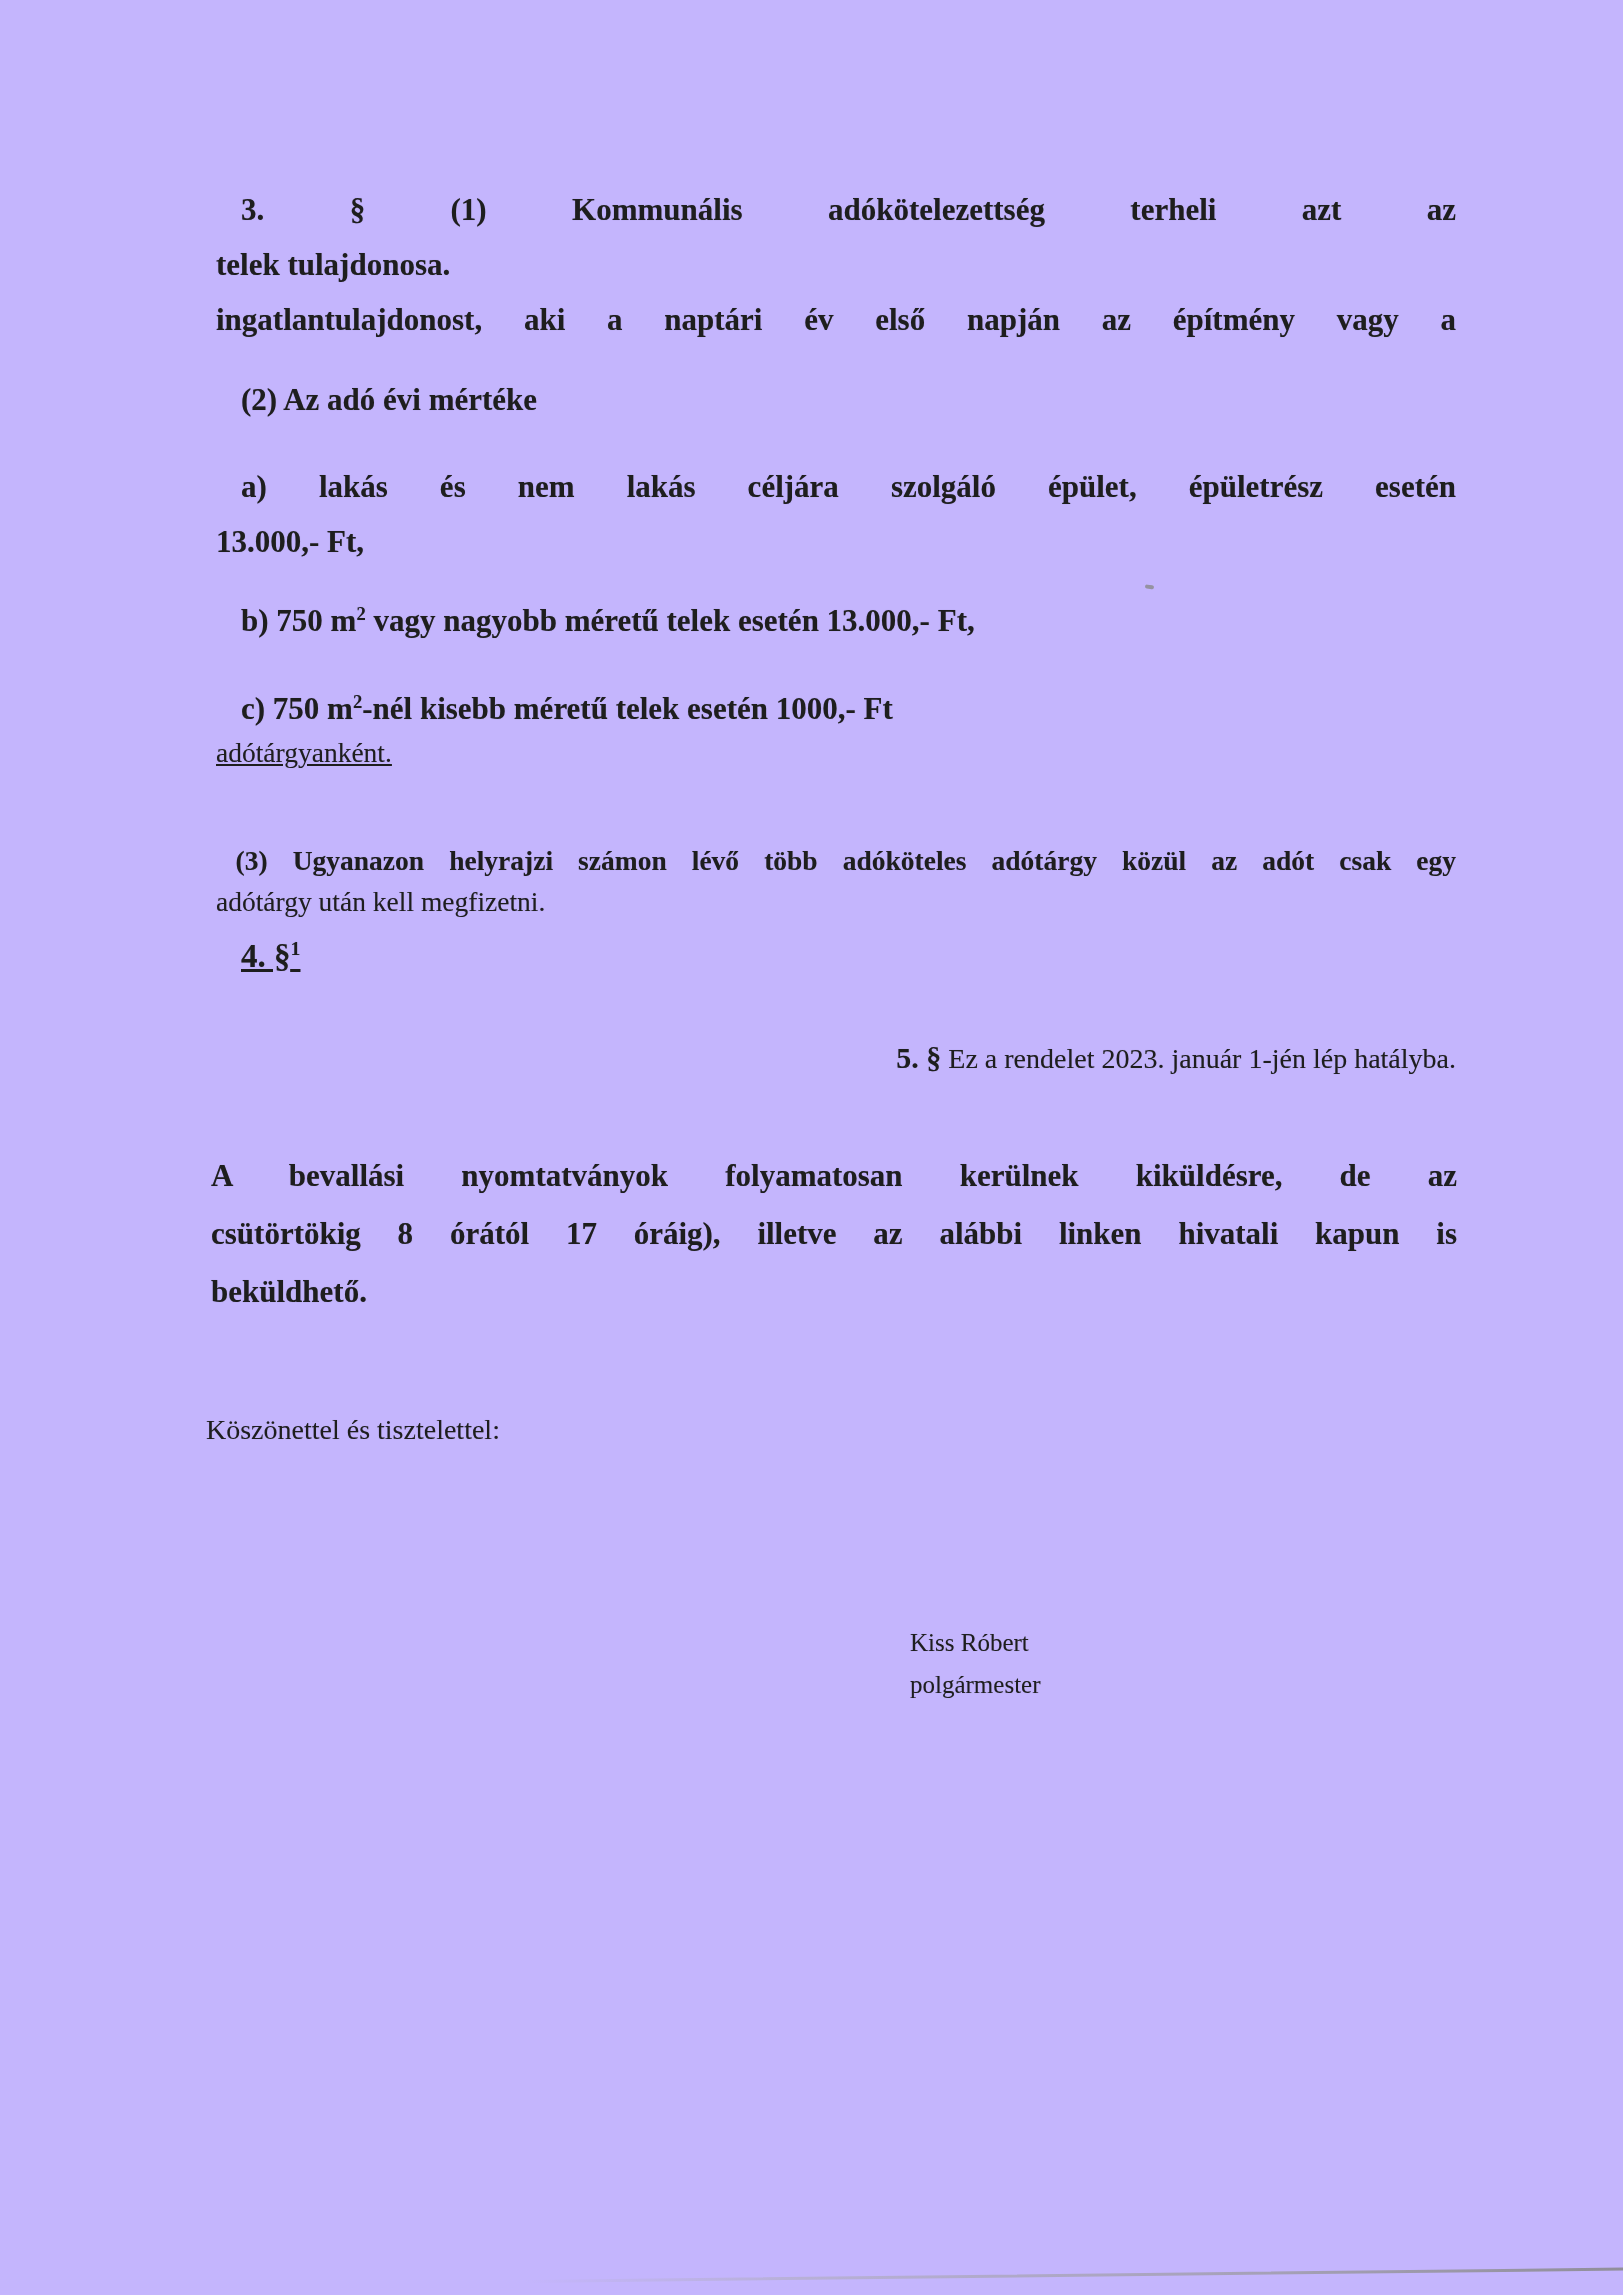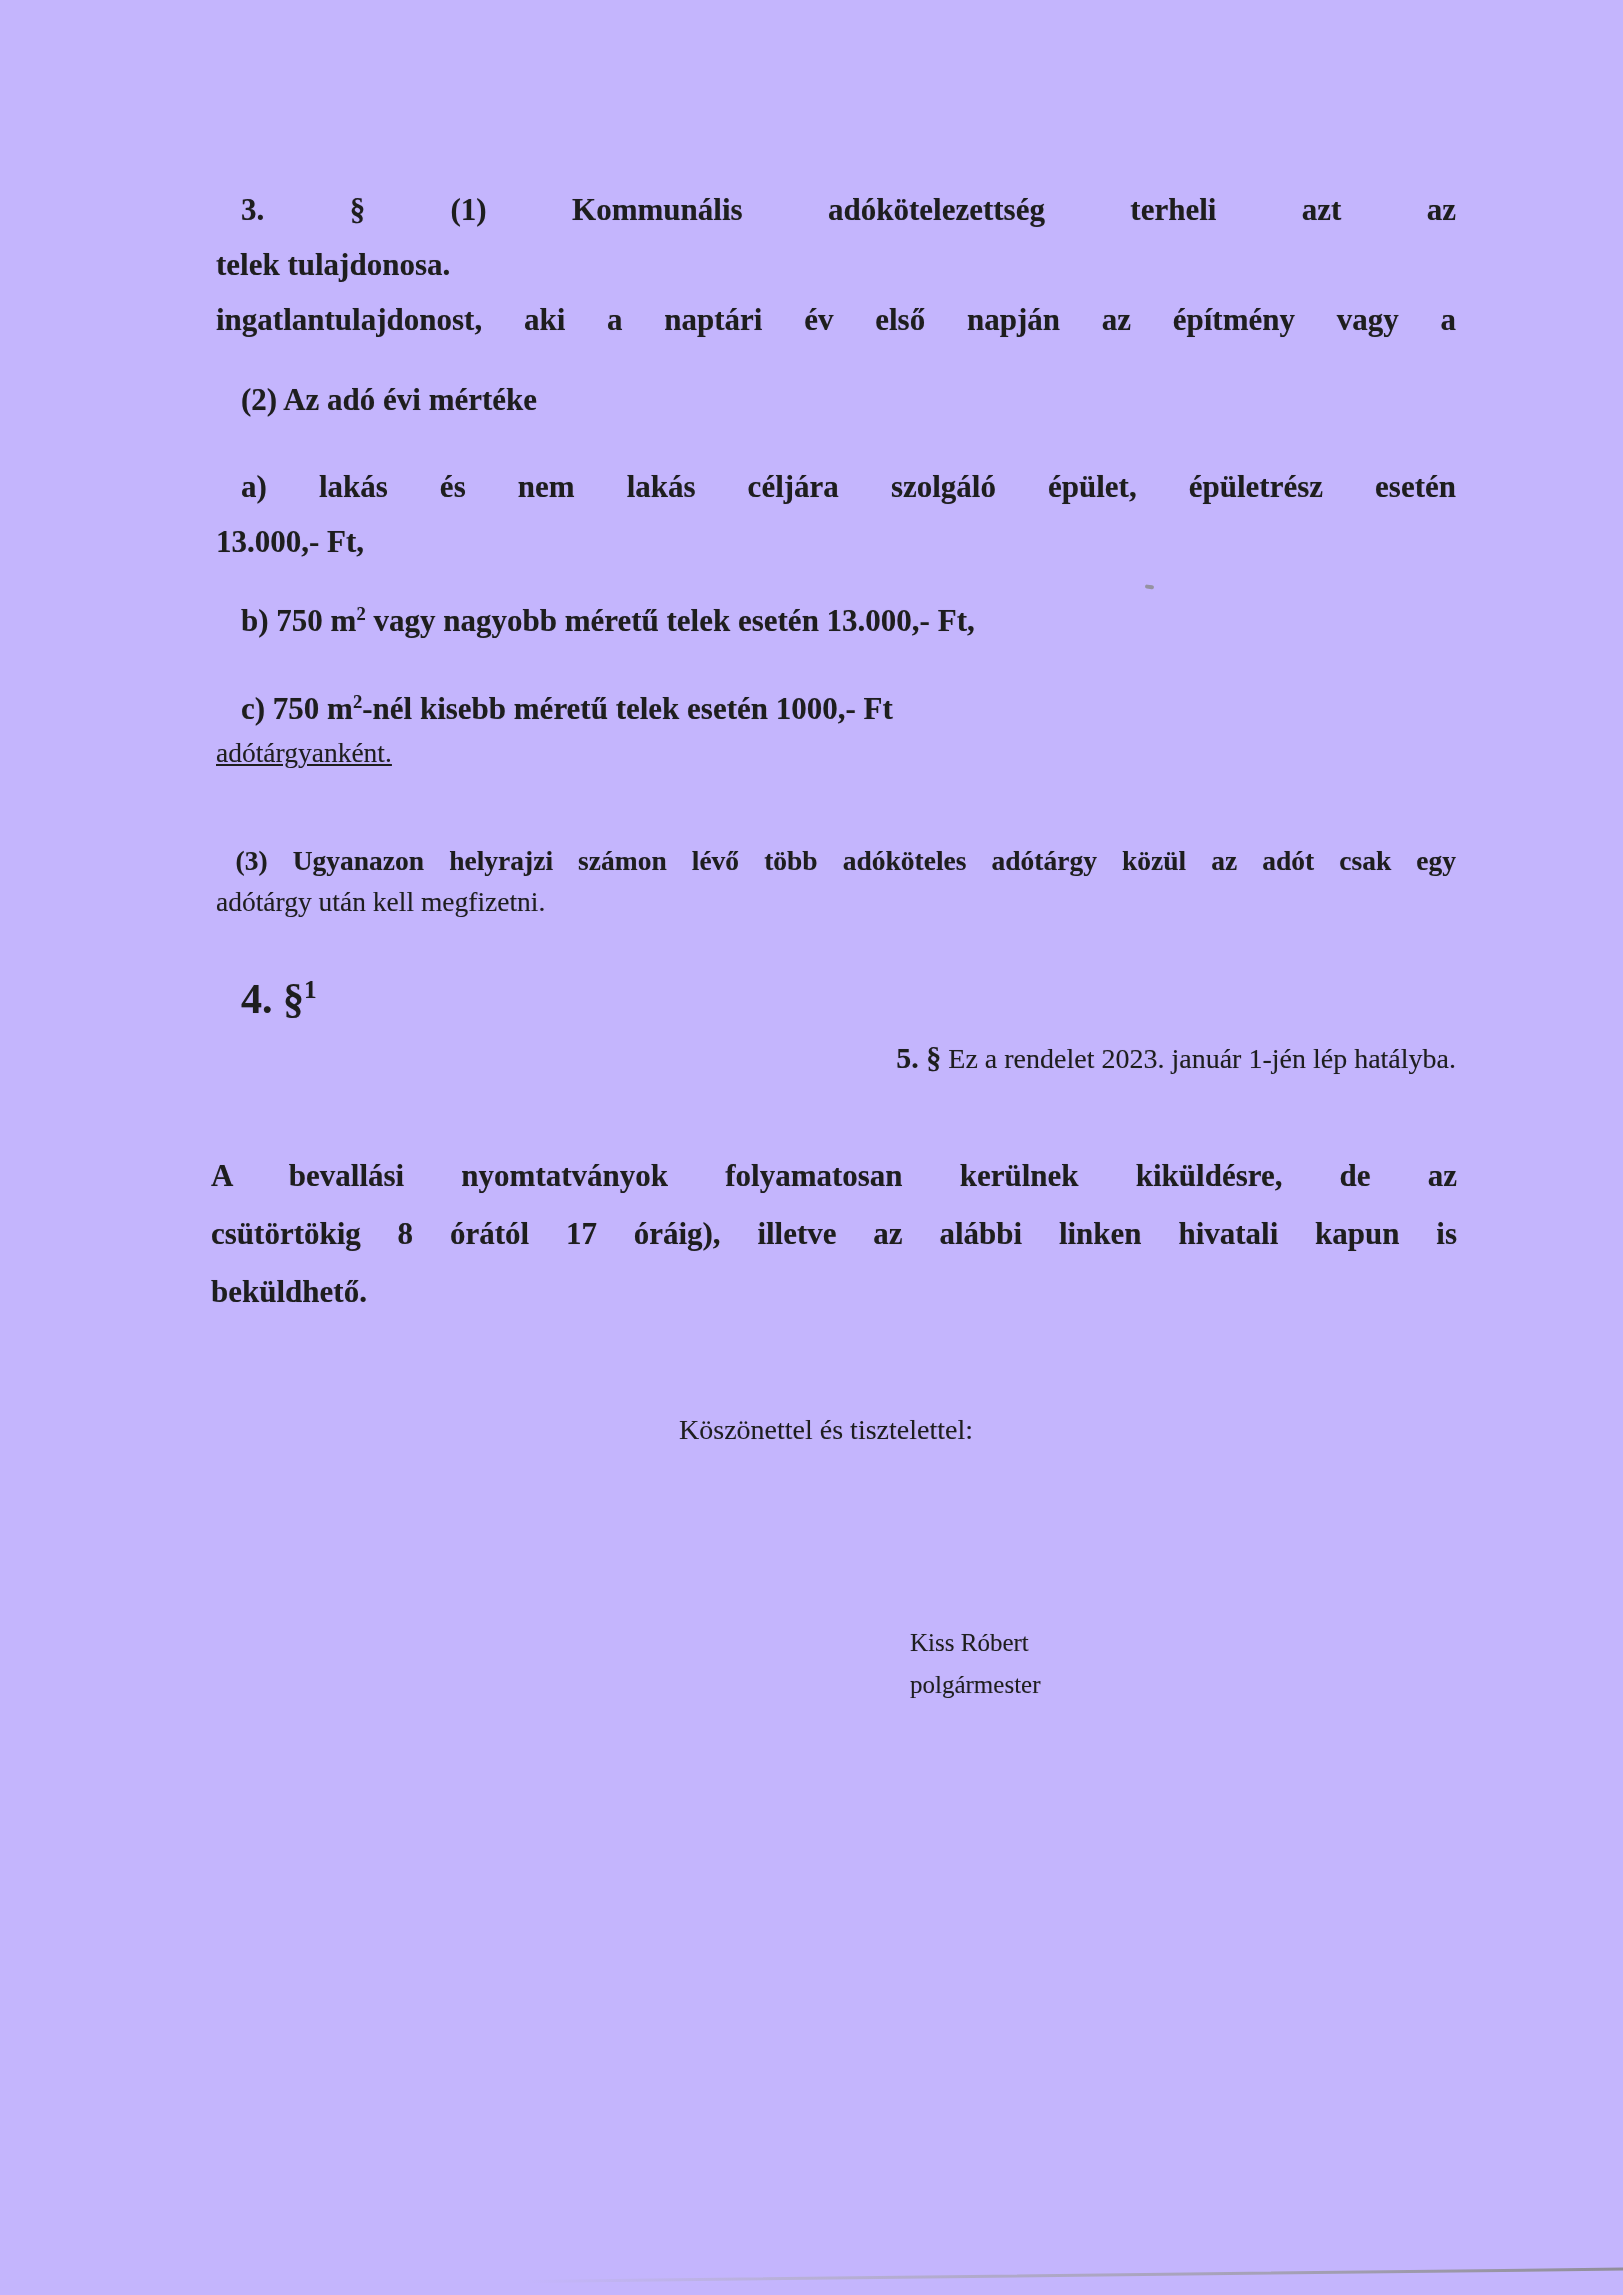--- a/index.html
+++ b/index.html
@@ -106,31 +106,31 @@
 
   <div class="blk bold ind ln" style="top:681px;"><span>c) 750 m</span><span class="sup">2</span><span>-nél kisebb méretű telek esetén 1000,- Ft</span></div>
 
   <div class="blk small ln" style="top:732px;text-decoration:underline;">adótárgyanként.</div>
 
   <div class="blk small" style="top:840px;">
     <div class="ln jl ind2">(3) Ugyanazon helyrajzi számon lévő több adóköteles adótárgy közül az adót csak egy</div>
     <div class="ln">adótárgy után kell megfizetni.</div>
   </div>
 
-  <div class="blk bold ind ln" style="top:972px; font-size:42px;"><span>4. §</span><span class="sup">1</span></div>
+  <div class="blk bold ind ln" style="top:929px; font-size:33px;text-decoration:underline;"><span>4. §</span><span class="sup">1</span></div>
 
   <div class="blk mixed ind ln" style="top:1038px;"><span class="pfx">5. §</span><span> Ez a rendelet 2023. január 1-jén lép hatályba.</span></div>
 
   <div class="blk bold" style="top:1147px; left:211px; width:1246px; line-height:58px;">
     <div class="ln jl">A bevallási nyomtatványok folyamatosan kerülnek kiküldésre, de az</div>
     <div class="ln jl">csütörtökig 8 órától 17 óráig), illetve az alábbi linken hivatali kapun is</div>
     <div class="ln">beküldhető.</div>
   </div>
 
-  <div class="blk small ln" style="top:1409px; left:206px; font-size:28px;text-align:center;">Köszönettel és tisztelettel:</div>
+  <div class="blk small ln" style="top:1409px; left:206px; font-size:28px;">Köszönettel és tisztelettel:</div>
 
   <div class="sig">
     <div class="ln">Kiss Róbert</div>
     <div class="ln">polgármester</div>
   </div>
 
   <div class="speck"></div>
   <div class="scan-edge"></div>
 
 </div>

